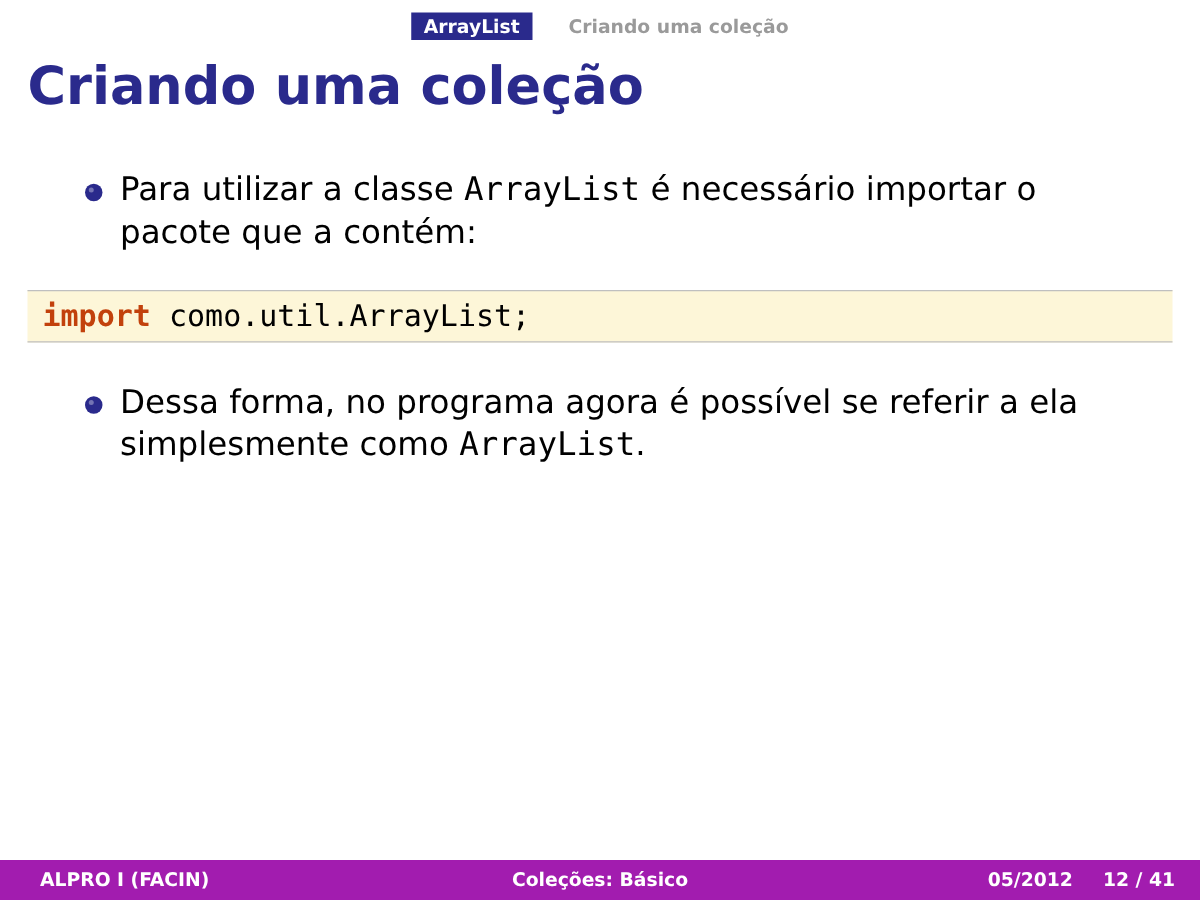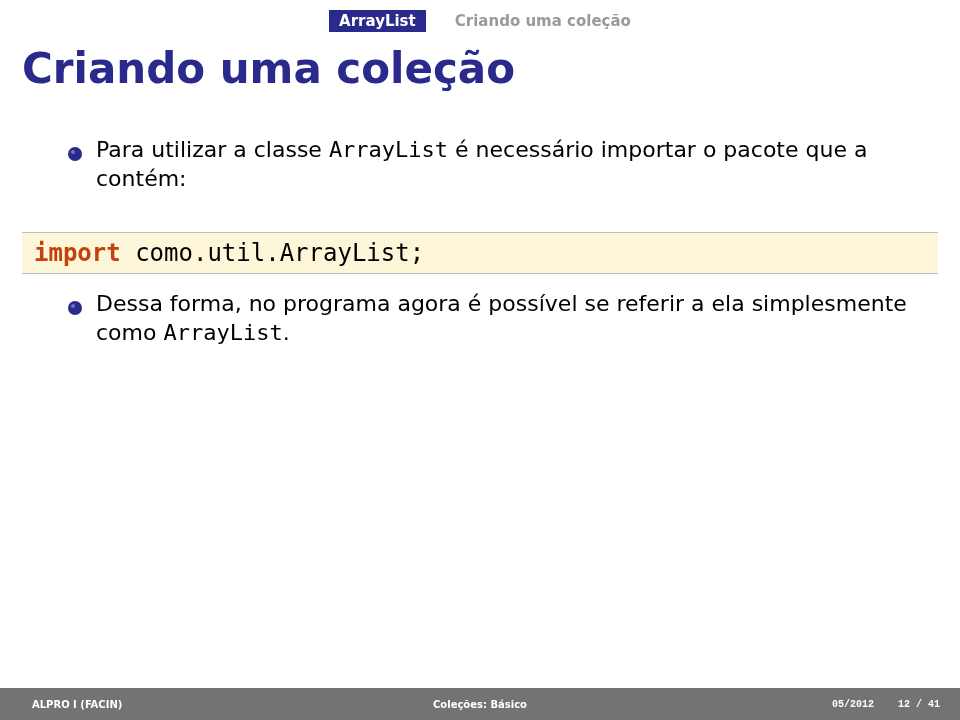--- a/index.html
+++ b/index.html
@@ -5,32 +5,32 @@
   * { box-sizing: border-box; margin: 0; padding: 0; }
   html, body { width: 960px; height: 720px; font-family: "DejaVu Sans", "Liberation Sans", Arial, sans-serif; background: #fff; color: #000; overflow: hidden; }
   .slide { width: 960px; height: 720px; position: relative; }
   .breadcrumb { position: absolute; top: 10px; left: 0; width: 100%; text-align: center; }
   .crumb { display: inline-block; font-size: 15px; font-weight: bold; margin: 0 12px; vertical-align: middle; }
   .crumb-active { color: #fff; background: #2a2a8c; padding: 2px 10px; border-radius: 0; }
   .crumb-inactive { color: #9a9a9a; font-weight: bold; }
   .title { position: absolute; top: 44px; left: 22px; font-size: 42px; font-weight: bold; color: #2a2a8c; }
   .subtitle { position: absolute; top: 98px; left: 22px; font-size: 23px; font-weight: bold; color: #2a2a8c; }
   .body { position: absolute; top: 136px; left: 68px; right: 40px; }
-  .bullet-row { display: flex; align-items: flex-start; margin-bottom: 8px; font-size: 22px; line-height: 1.3; }
+  .bullet-row { display: flex; align-items: flex-start; margin-bottom: 8px; font-size: 26px; line-height: 1.3; }
   .bullet-icon { width: 14px; height: 14px; min-width: 14px; background: #2a2a8c; border-radius: 50%; margin-top: 11px; margin-right: 14px; position: relative; }
   .bullet-icon::after { content: ""; position: absolute; top: 3px; left: 3px; width: 4px; height: 4px; background: rgba(255,255,255,0.35); border-radius: 50%; }
   .bullet-text { flex: 1; }
   .mono { font-family: "DejaVu Sans Mono", "Liberation Mono", Consolas, monospace; }
   .codeblock { position: absolute; top: 232px; left: 22px; right: 22px; background: #fdf6d8; border-top: 1px solid #bfbfbf; border-bottom: 1px solid #bfbfbf; padding: 6px 12px; font-family: "DejaVu Sans Mono", "Liberation Mono", Consolas, monospace; font-size: 24px; }
   .kw { color: #c2410c; font-weight: bold; }
-  .body2 { position: absolute; top: 290px; left: 68px; right: 40px; }
-  .footer { position: absolute; bottom: 0; left: 0; width: 100%; height: 32px; background: #737373; color: #fff; display: flex; align-items: center; font-size: 10px; font-weight: bold; }
+  .body2 { position: absolute; top: 306px; left: 68px; right: 40px; }
+  .footer { position: absolute; bottom: 0; left: 0; width: 100%; height: 32px; background: #a21caf; color: #fff; display: flex; align-items: center; font-size: 15px; font-weight: bold; }
   .foot-left { padding-left: 32px; flex: 0 0 auto; }
   .foot-center { position: absolute; left: 0; right: 0; text-align: center; }
-  .foot-right { margin-left: auto; padding-right: 20px; display: flex; align-items: center; gap: 24px; font-family: Liberation Mono, monospace; }
+  .foot-right { margin-left: auto; padding-right: 20px; display: flex; align-items: center; gap: 24px; }
 </style>
 </head>
 <body>
 
 <div class="slide">
 
   <div class="breadcrumb">
     <span class="crumb crumb-active">ArrayList</span>
     <span class="crumb crumb-inactive">Criando uma coleção</span>
   </div>

